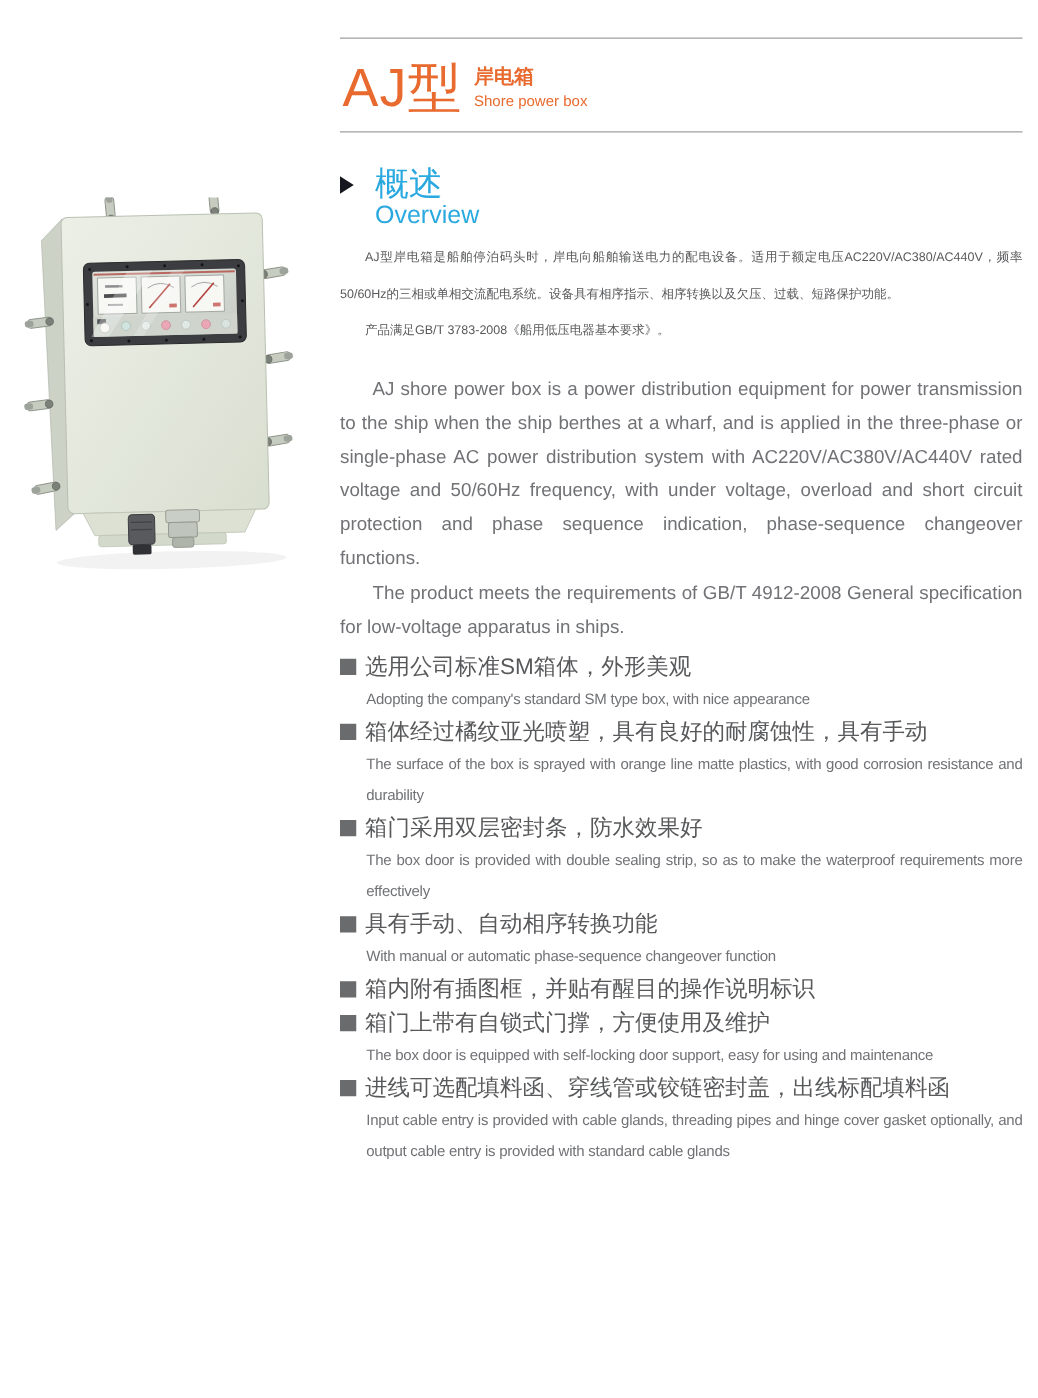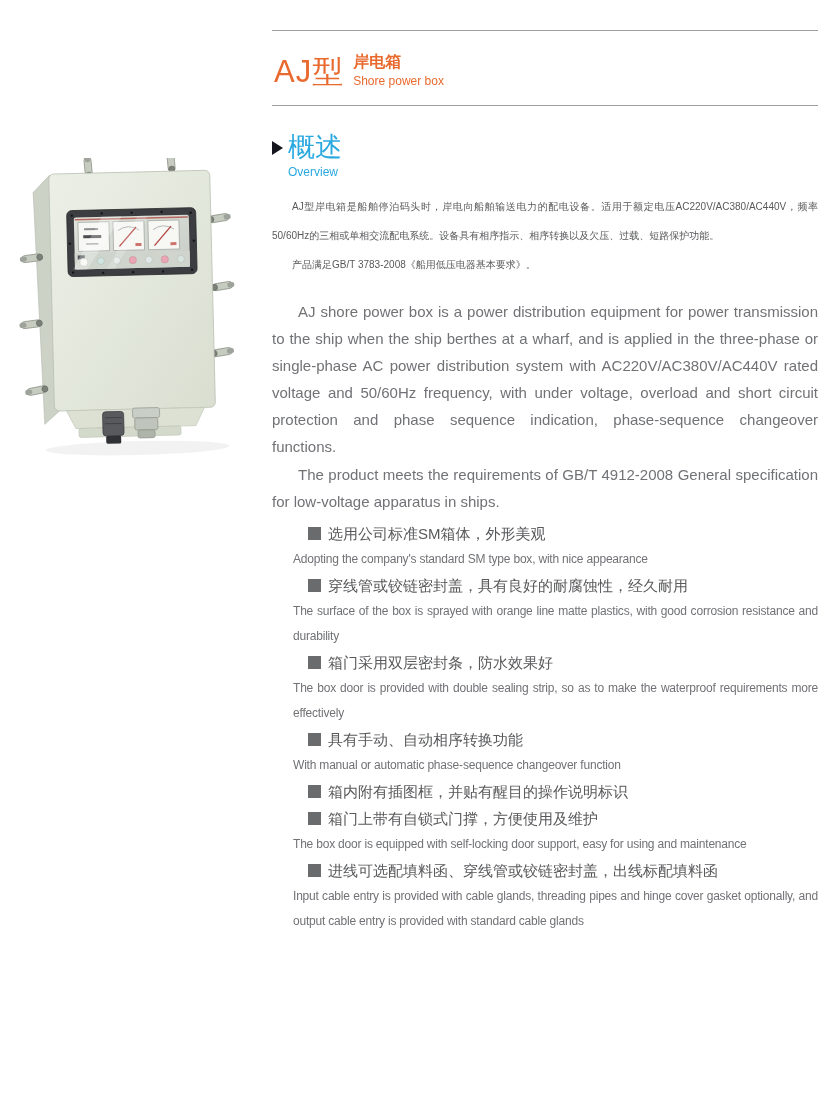--- a/index.html
+++ b/index.html
@@ -30,21 +30,21 @@
     border-top:1px solid var(--rule-gray,#a0a0a0);
     height:0;
   }
   .rule-top { margin-top:30px; }
 
   .title-block {
     display:flex; align-items:flex-end;
     padding:20px 0 13px 2px;
   }
   .model {
-    font-size:31px; line-height:41px;
+    font-size:43px; line-height:41px;
     color:var(--accent-orange,#e96a2e);
     letter-spacing:1px;
   }
   .title-sub { margin-left:9px; padding-bottom:1px; }
   .name-cn {
     font-size:16px; font-weight:bold; line-height:19px;
     color:var(--accent-orange,#e96a2e);
   }
   .name-en {
     font-size:12px; line-height:20px;
@@ -54,43 +54,42 @@
   .sec { display:flex; align-items:flex-start; }
   .sec-overview { margin-top:26px; }
   .sec-features { margin-top:9px; }
   .arrow {
     width:0; height:0; flex:0 0 auto;
     border-left:11px solid #16161f;
     border-top:7px solid transparent;
     border-bottom:7px solid transparent;
     margin-top:9px;
   }
-  .sec-text { margin-left:5px; }
+  .sec-text { margin-left:17px; }
   .sec-cn { font-size:27px; line-height:30px; color:var(--accent-blue,#2aa9e0); }
-  .sec-en { font-size:12px; line-height:21px; color:var(--accent-blue,#2aa9e0); }
+  .sec-en { font-size:20px; line-height:21px; color:var(--accent-blue,#2aa9e0); }
 
   .para-cn {
     font-size:10px; line-height:29px;
     color:var(--text-dark,#58595b);
     text-align:justify; text-indent:2em;
   }
   .para-cn.first { margin-top:9px; }
   .para-en {
     font-size:15px; line-height:27px;
     color:var(--text-light,#717276);
     text-align:justify; text-indent:26px;
   }
   .para-en.first { margin-top:19px; }
   .para-en.second { margin-top:1px; }
 
   .features-list { margin-top:5px; }
   .feat-cn {
-    font-size:15px; line-height:27px;
+    font-size:18px; line-height:27px;
     color:var(--text-dark,#58595b);
-    margin-left:36px;
   }
   .sq {
     display:inline-block; width:13px; height:13px;
     background:var(--bullet-gray,#6a6b6d);
     margin-right:7px; vertical-align:-1px;
   }
   .feat-en {
     font-size:12px; line-height:25px; letter-spacing:-0.2px;
     color:var(--text-light,#77787a);
     margin-left:21px; text-align:justify;
@@ -242,21 +241,21 @@
 
 
     <div class="features-list">
 
       <div class="feat">
         <div class="feat-cn"><span class="sq"></span><span>选用公司标准SM箱体，外形美观</span></div>
         <div class="feat-en">Adopting the company's standard SM type box, with nice appearance</div>
       </div>
 
       <div class="feat">
-        <div class="feat-cn"><span class="sq"></span><span>穿线管或铰链密封盖，具有良好的耐腐蚀性，经久耐用</span></div>
+        <div class="feat-cn"><span class="sq"></span><span>箱体经过橘纹亚光喷塑，具有良好的耐腐蚀性，具有手动</span></div>
         <div class="feat-en">The surface of the box is sprayed with orange line matte plastics, with good corrosion resistance and durability</div>
       </div>
 
       <div class="feat">
         <div class="feat-cn"><span class="sq"></span><span>箱门采用双层密封条，防水效果好</span></div>
         <div class="feat-en">The box door is provided with double sealing strip, so as to make the waterproof requirements more effectively</div>
       </div>
 
       <div class="feat">
         <div class="feat-cn"><span class="sq"></span><span>具有手动、自动相序转换功能</span></div>

